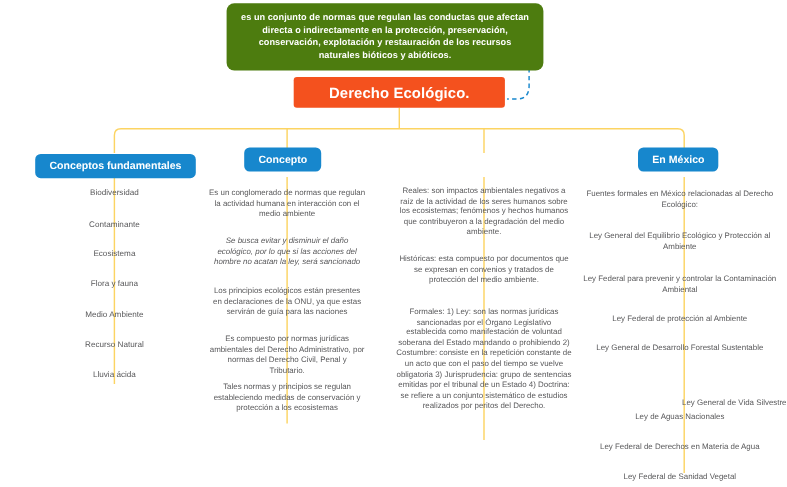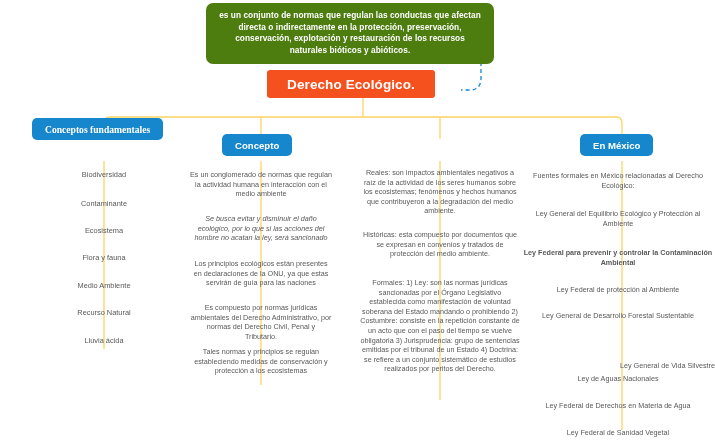--- a/index.html
+++ b/index.html
@@ -44,21 +44,21 @@
     text-align: center;
     font-weight: bold;
     letter-spacing: 0.05px;
   }
 
   
   .root-node {
     position: absolute;
     left: 267px;
     top: 70px;
-    width: 168px;
+    width: 192px;
     height: 28px;
     box-sizing: border-box;
     background: #F4511E;
     color: #ffffff;
     border-radius: 3px;
     display: flex;
     align-items: center;
     justify-content: center;
     font-size: 13.5px;
     font-weight: bold;
@@ -123,21 +123,21 @@
 
     <path d="M 440 161 L 440 400" fill="none" stroke="#FCD462" stroke-width="1.3"></path>
 
     <path d="M 622 161 L 622 430" fill="none" stroke="#FCD462" stroke-width="1.3"></path>
   </svg>
 
   <div class="note-box">es un conjunto de normas que regulan las conductas que afectan directa o indirectamente en la protección, preservación, conservación, explotación y restauración de los recursos naturales bióticos y abióticos.</div>
 
   <div class="root-node">Derecho Ecológico.</div>
 
-  <div class="branch-head" style="left:32px; top:118px;font-family:Liberation Serif, serif;">Conceptos fundamentales</div>
+  <div class="branch-head" style="left:32px; top:140px;">Conceptos fundamentales</div>
   <div class="branch-head" style="left:222px; top:118px;margin-top:16px;">Concepto</div>
   <div class="branch-head" style="left:580px; top:134px;">En México</div>
 
   <div class="column" style="left:30px; top:0; width:148px;">
     <div class="leaf" style="top:170px;">Biodiversidad</div>
     <div class="leaf" style="top:199px;">Contaminante</div>
     <div class="leaf" style="top:226px;">Ecosistema</div>
     <div class="leaf" style="top:253px;">Flora y fauna</div>
     <div class="leaf" style="top:281px;">Medio Ambiente</div>
     <div class="leaf" style="top:308px;">Recurso Natural</div>
@@ -154,21 +154,21 @@
 
   <div class="column" style="left:360px; top:0; width:160px;">
     <div class="leaf leaf-multiline" style="top:168px;">Reales: son impactos ambientales negativos a raíz de la actividad de los seres humanos sobre los ecosistemas; fenómenos y hechos humanos que contribuyeron a la degradación del medio ambiente.</div>
     <div class="leaf leaf-multiline" style="top:230px;">Históricas: esta compuesto por documentos que se expresan en convenios y tratados de protección del medio ambiente.</div>
     <div class="leaf leaf-multiline" style="top:278px;">Formales: 1) Ley: son las normas jurídicas sancionadas por el Órgano Legislativo establecida como manifestación de voluntad soberana del Estado mandando o prohibiendo 2) Costumbre: consiste en la repetición constante de un acto que con el paso del tiempo se vuelve obligatoria 3) Jurisprudencia: grupo de sentencias emitidas por el tribunal de un Estado 4) Doctrina: se refiere a un conjunto sistemático de estudios realizados por peritos del Derecho.</div>
   </div>
 
   <div class="column" style="left:521px; top:0; width:194px;">
     <div class="leaf leaf-multiline" style="top:171px;">Fuentes formales en México relacionadas al Derecho Ecológico:</div>
     <div class="leaf leaf-multiline" style="top:209px;">Ley General del Equilibrio Ecológico y Protección al Ambiente</div>
-    <div class="leaf leaf-multiline" style="top:248px;font-weight:bold;">Ley Federal para prevenir y controlar la Contaminación Ambiental</div>
+    <div class="leaf leaf-multiline" style="top:248px;">Ley Federal para prevenir y controlar la Contaminación Ambiental</div>
     <div class="leaf leaf-multiline" style="top:285px;">Ley Federal de protección al Ambiente</div>
     <div class="leaf leaf-multiline" style="top:311px;">Ley General de Desarrollo Forestal Sustentable</div>
     <div class="leaf leaf-multiline" style="top:361px;text-align:right;">Ley General de Vida Silvestre</div>
     <div class="leaf leaf-multiline" style="top:374px;">Ley de Aguas Nacionales</div>
     <div class="leaf leaf-multiline" style="top:401px;">Ley Federal de Derechos en Materia de Agua</div>
     <div class="leaf leaf-multiline" style="top:428px;">Ley Federal de Sanidad Vegetal</div>
   </div>
 
 </div>
 

